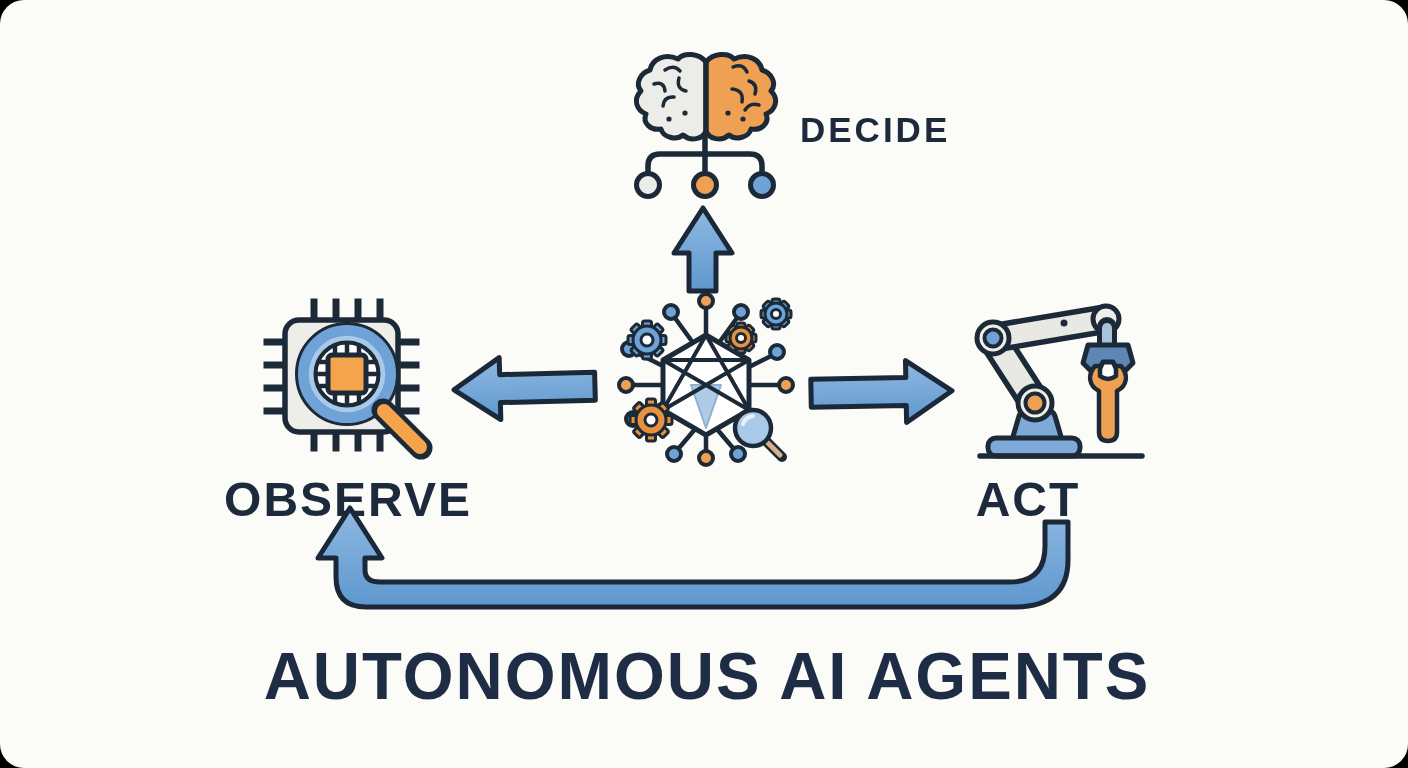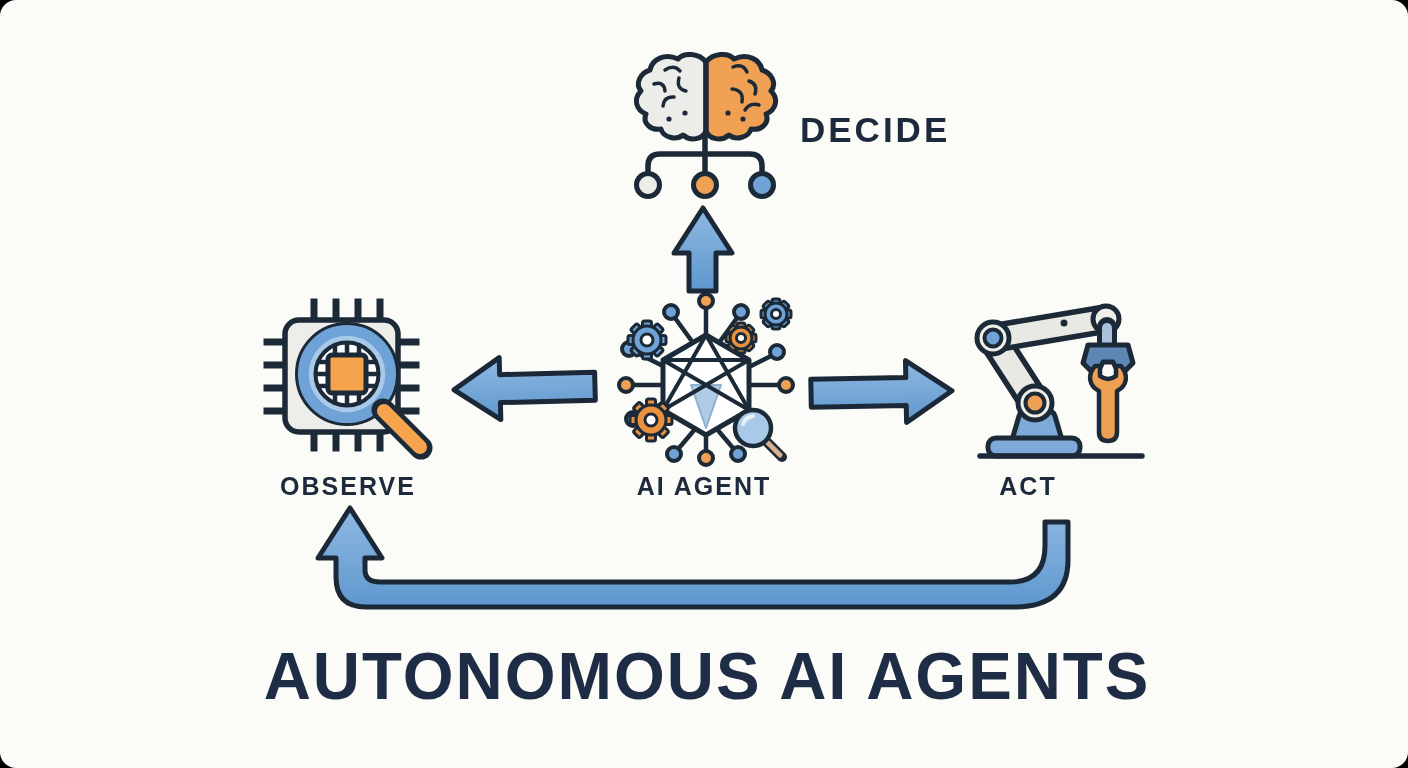--- a/index.html
+++ b/index.html
@@ -1,24 +1,24 @@
 <!DOCTYPE html>
 <html><head>
 <meta charset="utf-8">
 <style>
   html,body{margin:0;padding:0;background:#000;}
   .stage{
     position:relative;width:1408px;height:768px;
-    background:#FBFBF8;overflow:hidden;border-radius:16px;
+    background:#FBFBF8;overflow:hidden;border-radius:24px;
     font-family:"Liberation Sans", sans-serif;
   }
   .abs{position:absolute;}
   .node-label{
     position:absolute;
-    color:#1C2A3C;font-weight:bold;font-size:25px;letter-spacing:2px;
+    color:#1C2A3C;font-weight:bold;font-size:48px;letter-spacing:2px;
     transform:translateX(-50%);white-space:nowrap;
   }
   .decide-label{
     position:absolute;color:#1C2A3C;font-weight:bold;font-size:35px;
     letter-spacing:3px;white-space:nowrap;
   }
   .main-title{
     position:absolute;color:#1E2C45;font-weight:bold;font-size:66px;
     letter-spacing:2px;transform:translateX(-50%) scaleX(0.99);
     white-space:nowrap;
@@ -209,21 +209,20 @@
       <path d="M149,45 L149,61" stroke="#A9C2DC" stroke-width="10" stroke-linecap="round"></path>
       <path d="M130,62 L170,62 L175,80 L162,93 L155,79 L145,79 L138,93 L125,80 Z" fill="#5E87B5" stroke-width="5"></path>
 
       <path d="M137,83 C129,92 131,103 141,108 L141,149 Q141,158 150,158 Q159,158 159,149 L159,108 C169,103 171,92 163,83 L158,83 L158,93 Q150,99 142,93 L142,83 Z" fill="#F0A052" stroke-width="4.5"></path>
 
       <path d="M22,173 L184,173" stroke-width="5.5" stroke-linecap="round"></path>
     </g>
   </svg>
 
   <div class="node-label" style="left:348px;top:472px">OBSERVE</div>
-  <div class="node-label" style="left:704px;top:472px">AI AGENT</div>
   <div class="node-label" style="left:1028px;top:472px">ACT</div>
 
   <svg class="abs" style="left:310px;top:498px" width="790" height="118" viewBox="0 0 790 118">
     <path d="M735,24 L758,24 L758,62 Q758,109 704,109 L56,109 Q26,109 26,79 L26,60 L8,60 L40,10 L72,60 L55,60 L55,72 Q55,84 70,84 L700,84 Q735,84 735,48 Z" fill="url(#arrowGrad)" stroke="#1B2838" stroke-width="5" stroke-linejoin="round"></path>
   </svg>
 
   <div class="main-title" style="left:707px;top:638px">AUTONOMOUS AI AGENTS</div>
 
 </div>
 

